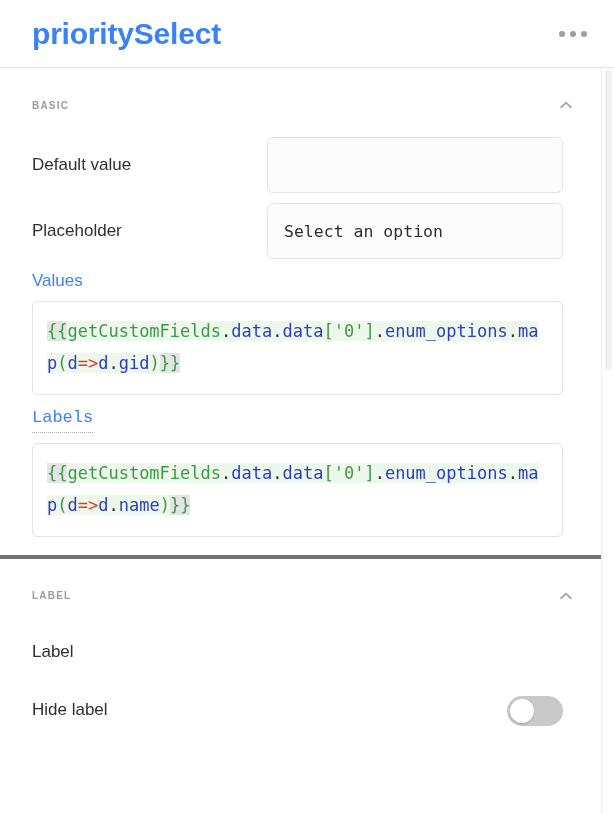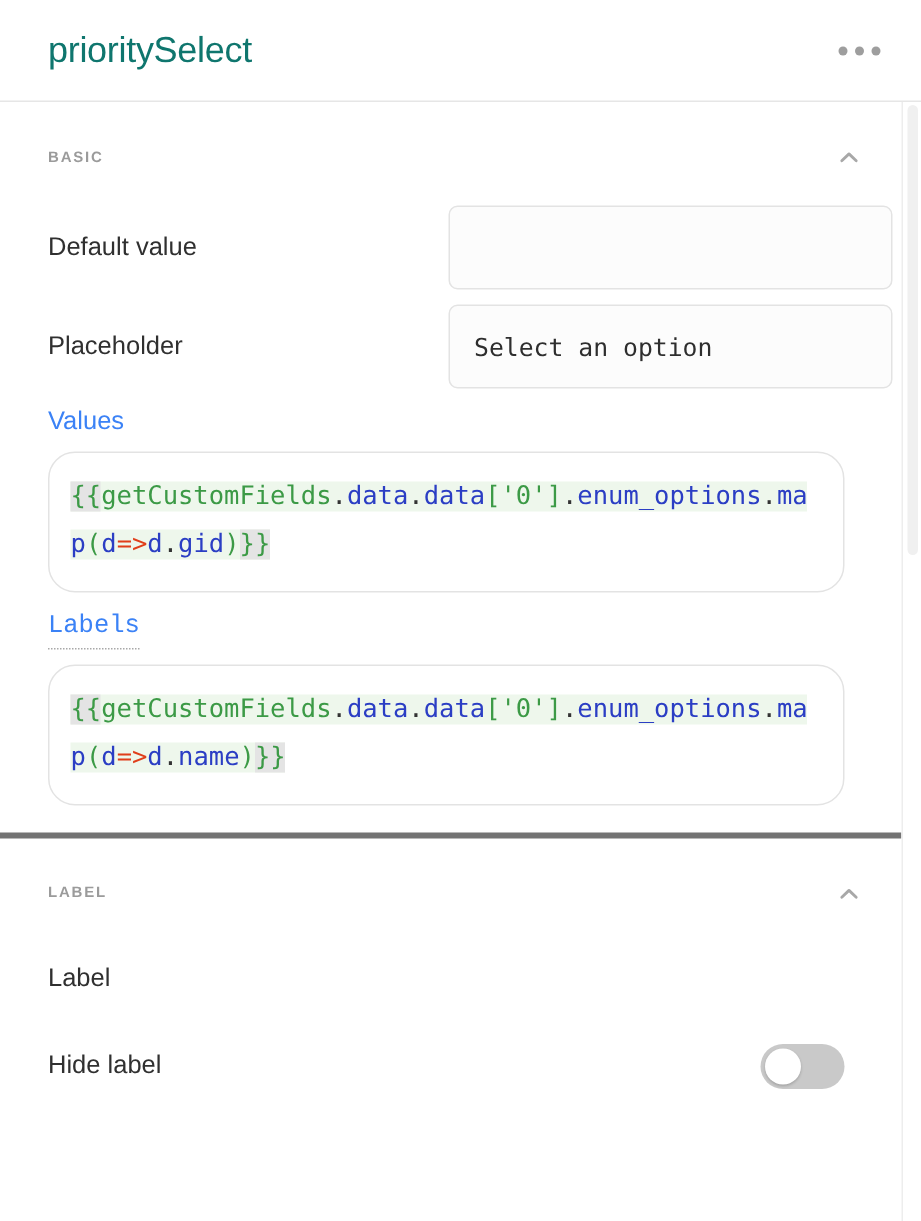--- a/index.html
+++ b/index.html
@@ -30,23 +30,23 @@
     height: 68px;
     box-sizing: border-box;
     display: flex;
     align-items: center;
     justify-content: space-between;
     padding: 0 24px 0 32px;
     border-bottom: 1px solid #e6e6e6;
     background: #ffffff;
   }
   .panel-title {
-    font-size: 24px;
-    font-weight: normal;
-    color: #0f766e;
+    font-size: 30px;
+    font-weight: bold;
+    color: #3b82f6;
     letter-spacing: -0.2px;
     line-height: 1;
   }
   .kebab-button {
     width: 34px;
     height: 30px;
     display: flex;
     align-items: center;
     justify-content: center;
     gap: 5px;
@@ -149,21 +149,20 @@
     box-sizing: border-box;
     height: 56px;
     padding: 0 16px;
     border: 1px solid #e3e3e3;
     border-radius: 6px;
     background: #fcfcfc;
     font-family: "DejaVu Sans Mono", monospace;
     font-size: 16.5px;
     color: #2e2e2e;
     outline: none;
-    margin-left: 32px;
   }
   .text-input::placeholder { color: #b0b0b0; }
 
   
   .stacked-field {
     padding: 6px 38px 6px 32px;
   }
   .stacked-label {
     font-size: 17px;
     color: #3b82f6;
@@ -175,21 +174,21 @@
     border-bottom: 1px dotted #a8a8a8;
     padding-bottom: 3px;
     cursor: help;
     font-family: Liberation Mono, monospace;
   }
 
   .code-box {
     box-sizing: border-box;
     width: 100%;
     border: 1px solid #e3e3e3;
-    border-radius: 18px;
+    border-radius: 6px;
     background: #ffffff;
     padding: 13px 14px 15px 14px;
     font-family: "DejaVu Sans Mono", monospace;
     font-size: 17px;
     line-height: 32px;
     cursor: text;
     overflow: hidden;
   }
   .code-box .code-text {
     display: inline;

